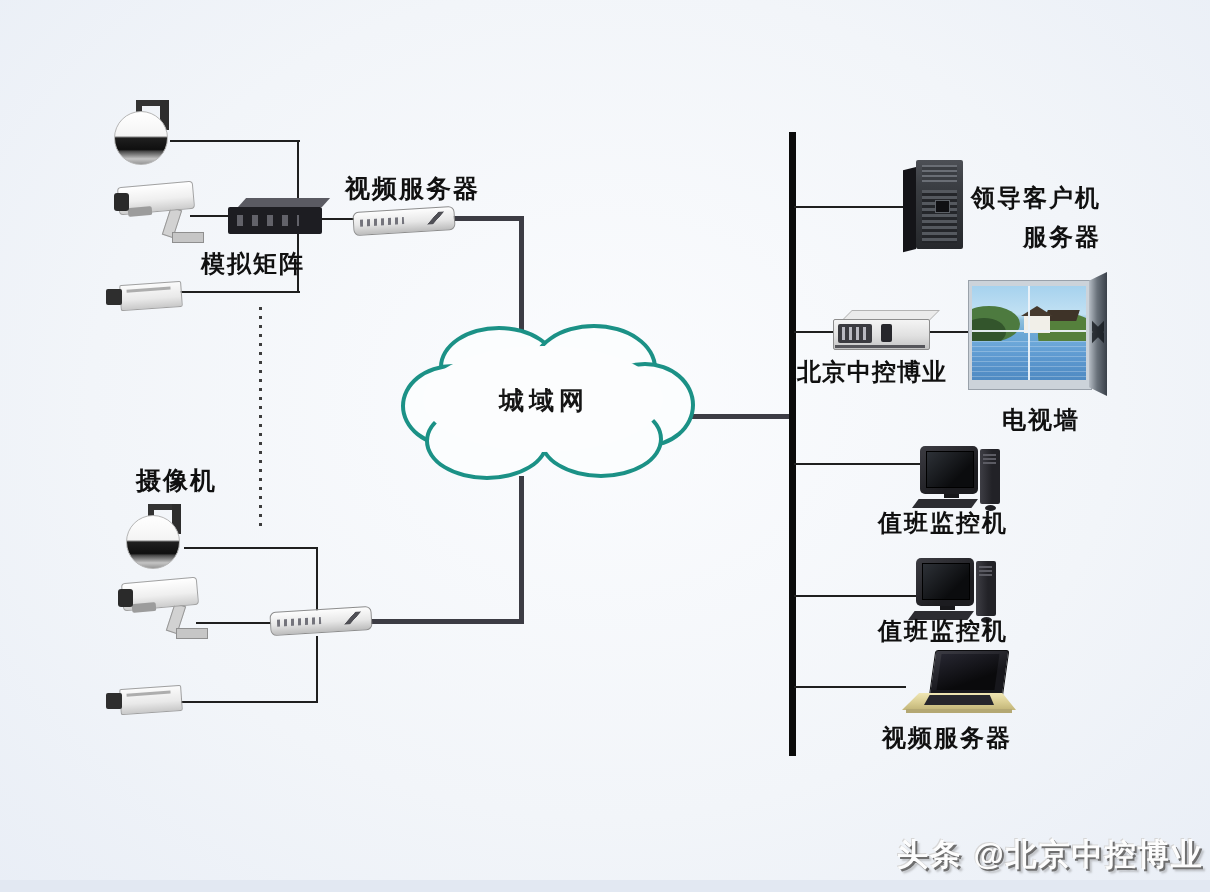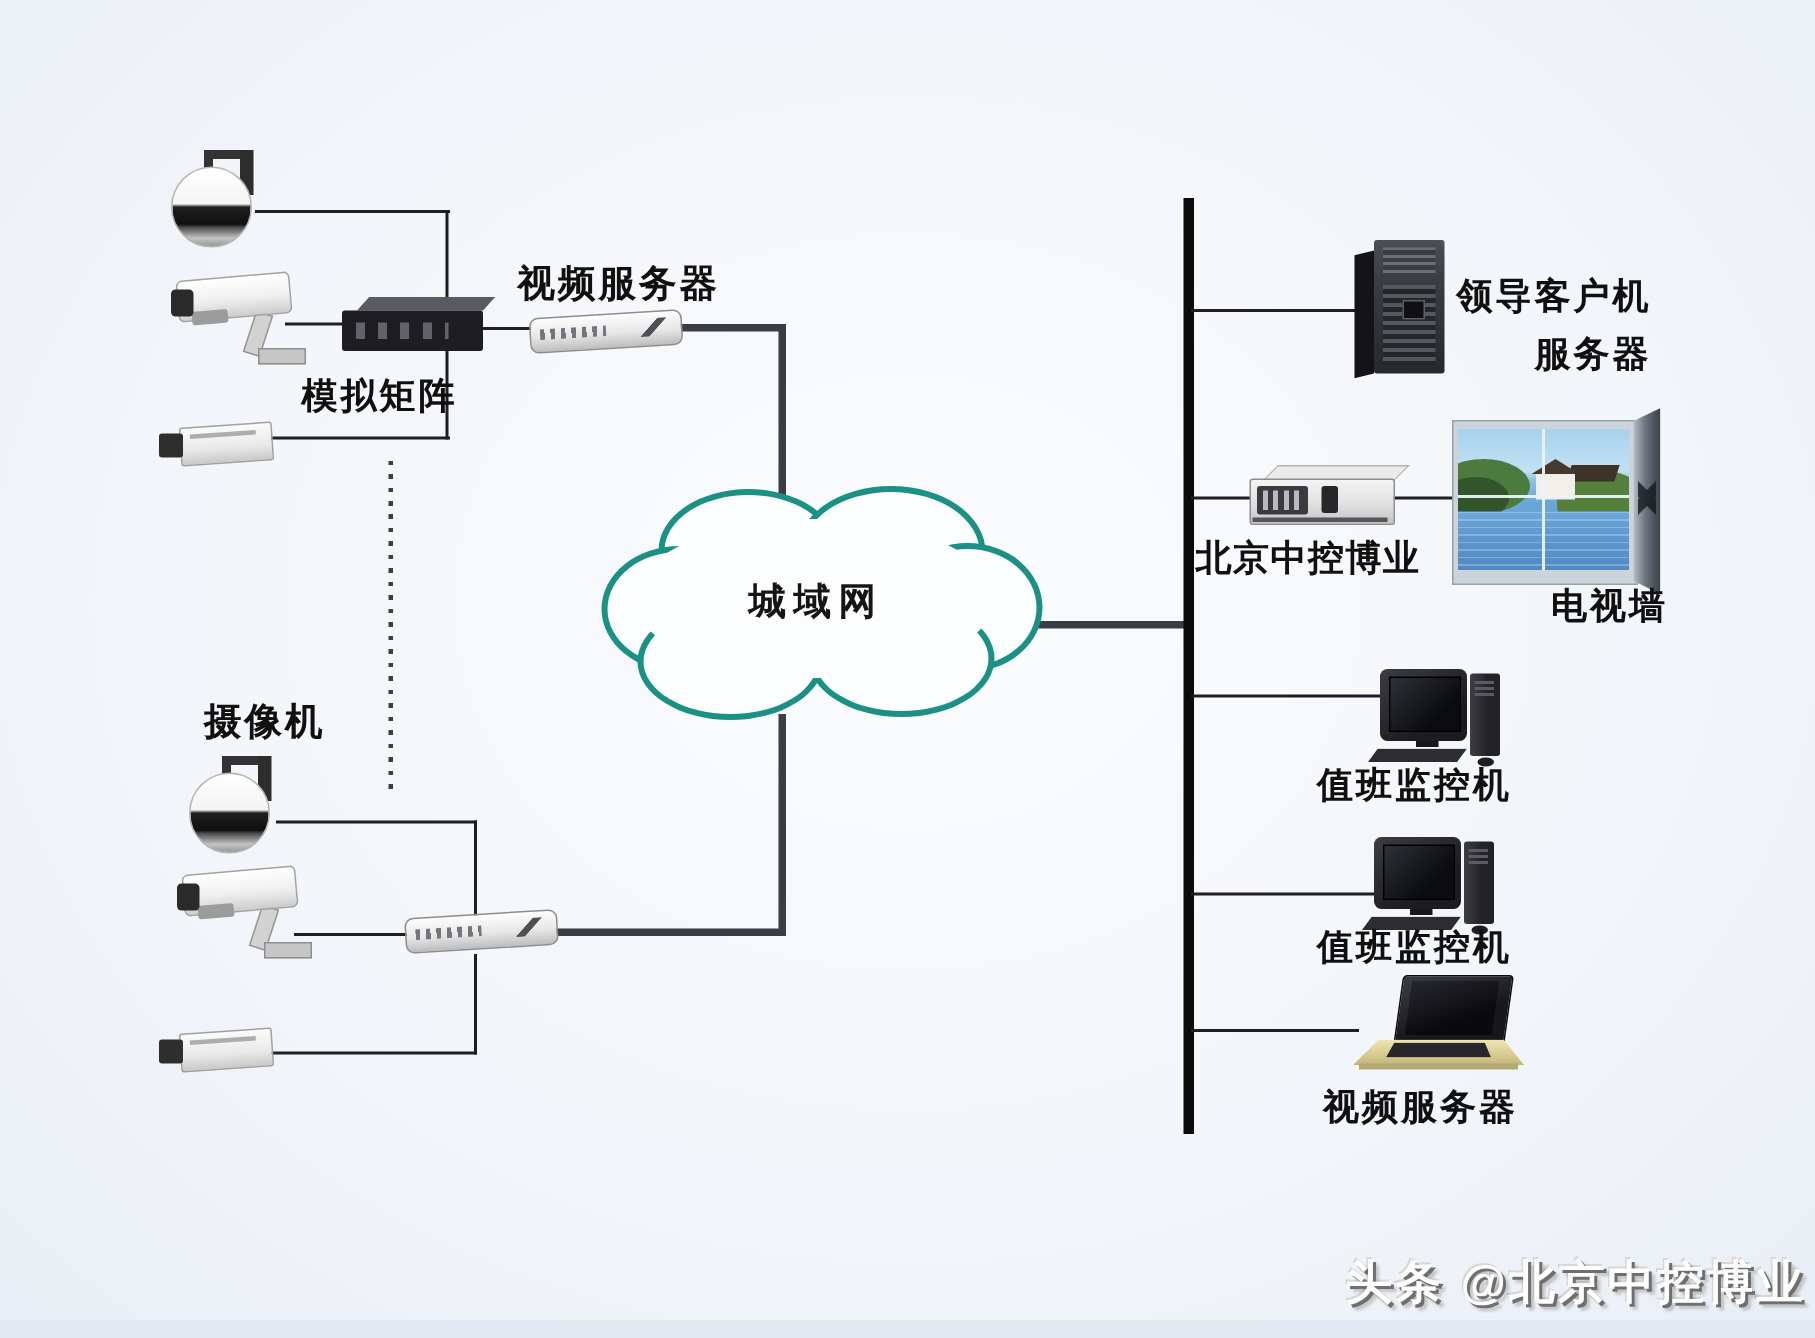--- a/index.html
+++ b/index.html
@@ -290,21 +290,21 @@
       <div class="hill-l"></div>
       <div class="hill-l2"></div>
       <div class="green-r"></div>
       <div class="roof-r"></div>
       <div class="house"></div>
       <div class="water"></div>
     </div>
     <div class="grid"></div>
     <div class="edge"></div>
   </div>
-  <div class="lbl" style="left:1002px;top:388px;margin-left:32px;">电视墙</div>
+  <div class="lbl" style="left:1002px;top:404px;">电视墙</div>
 
   <div class="dev pc" style="left:912px;top:446px;">
     <div class="case"></div>
     <div class="mon"></div>
     <div class="scr"></div>
     <div class="neck"></div>
     <div class="kb"></div>
     <div class="mouse"></div>
   </div>
   <div class="lbl" style="left:878px;top:507px;">值班监控机</div>

